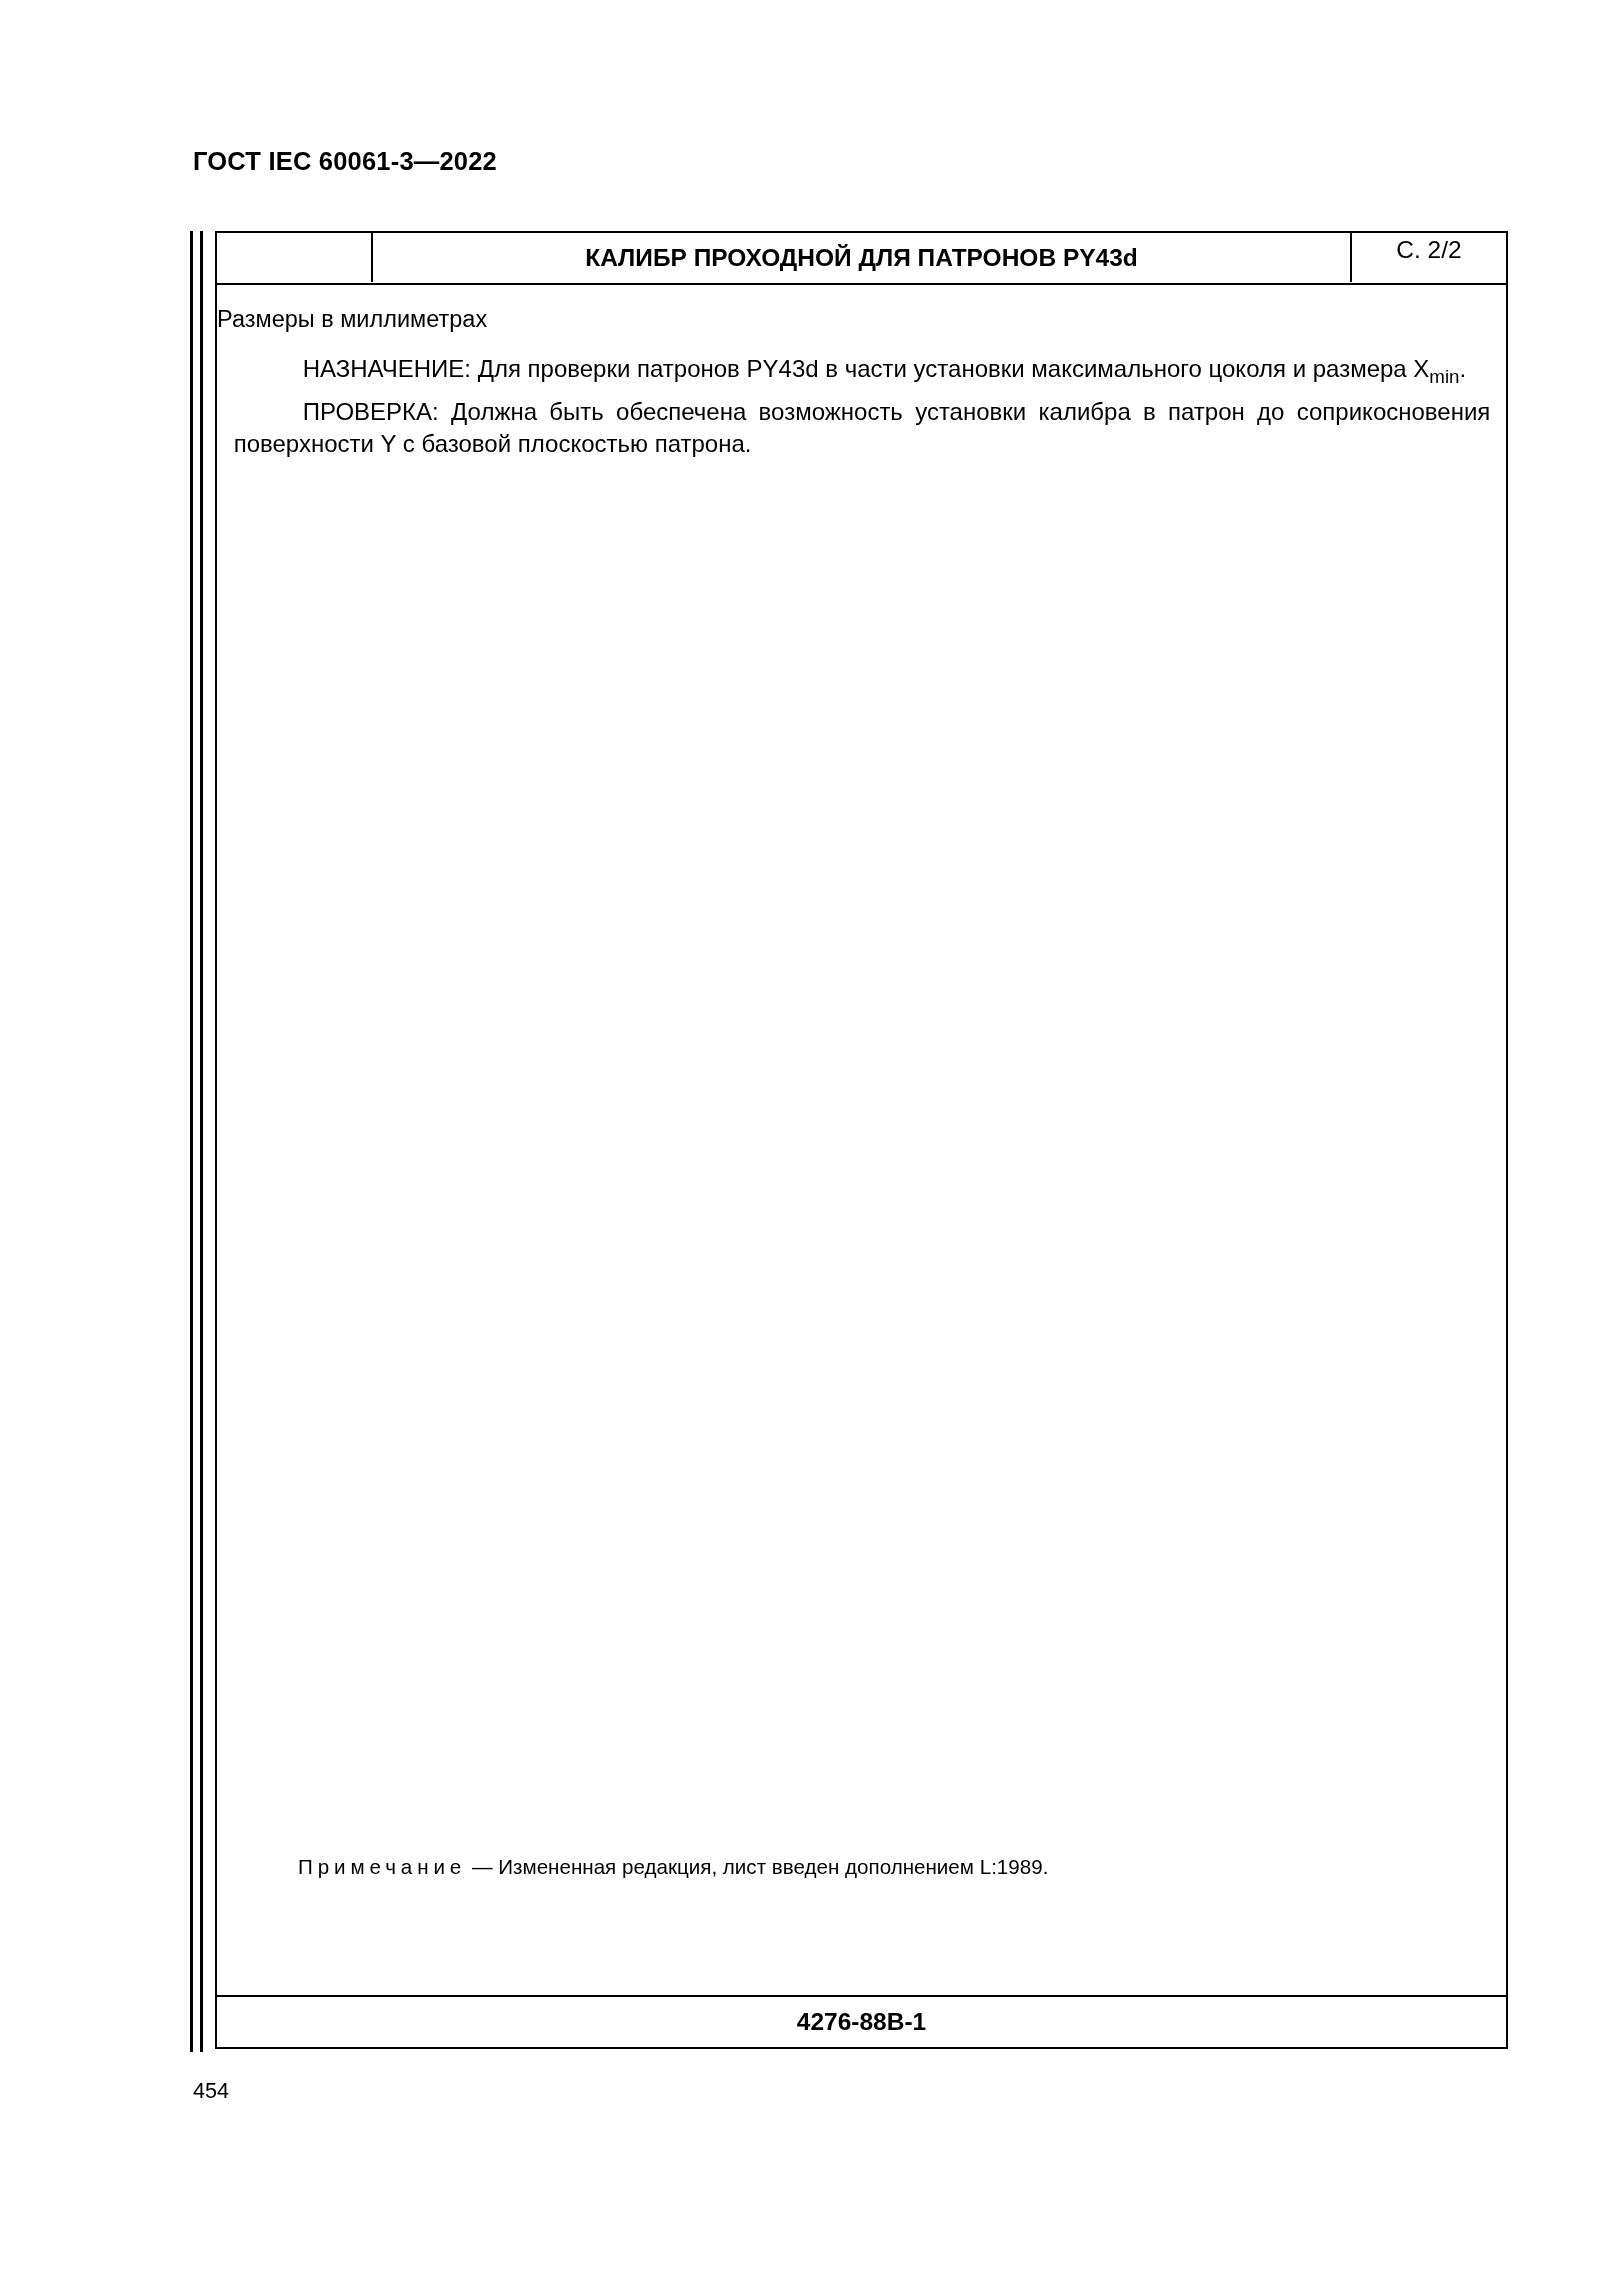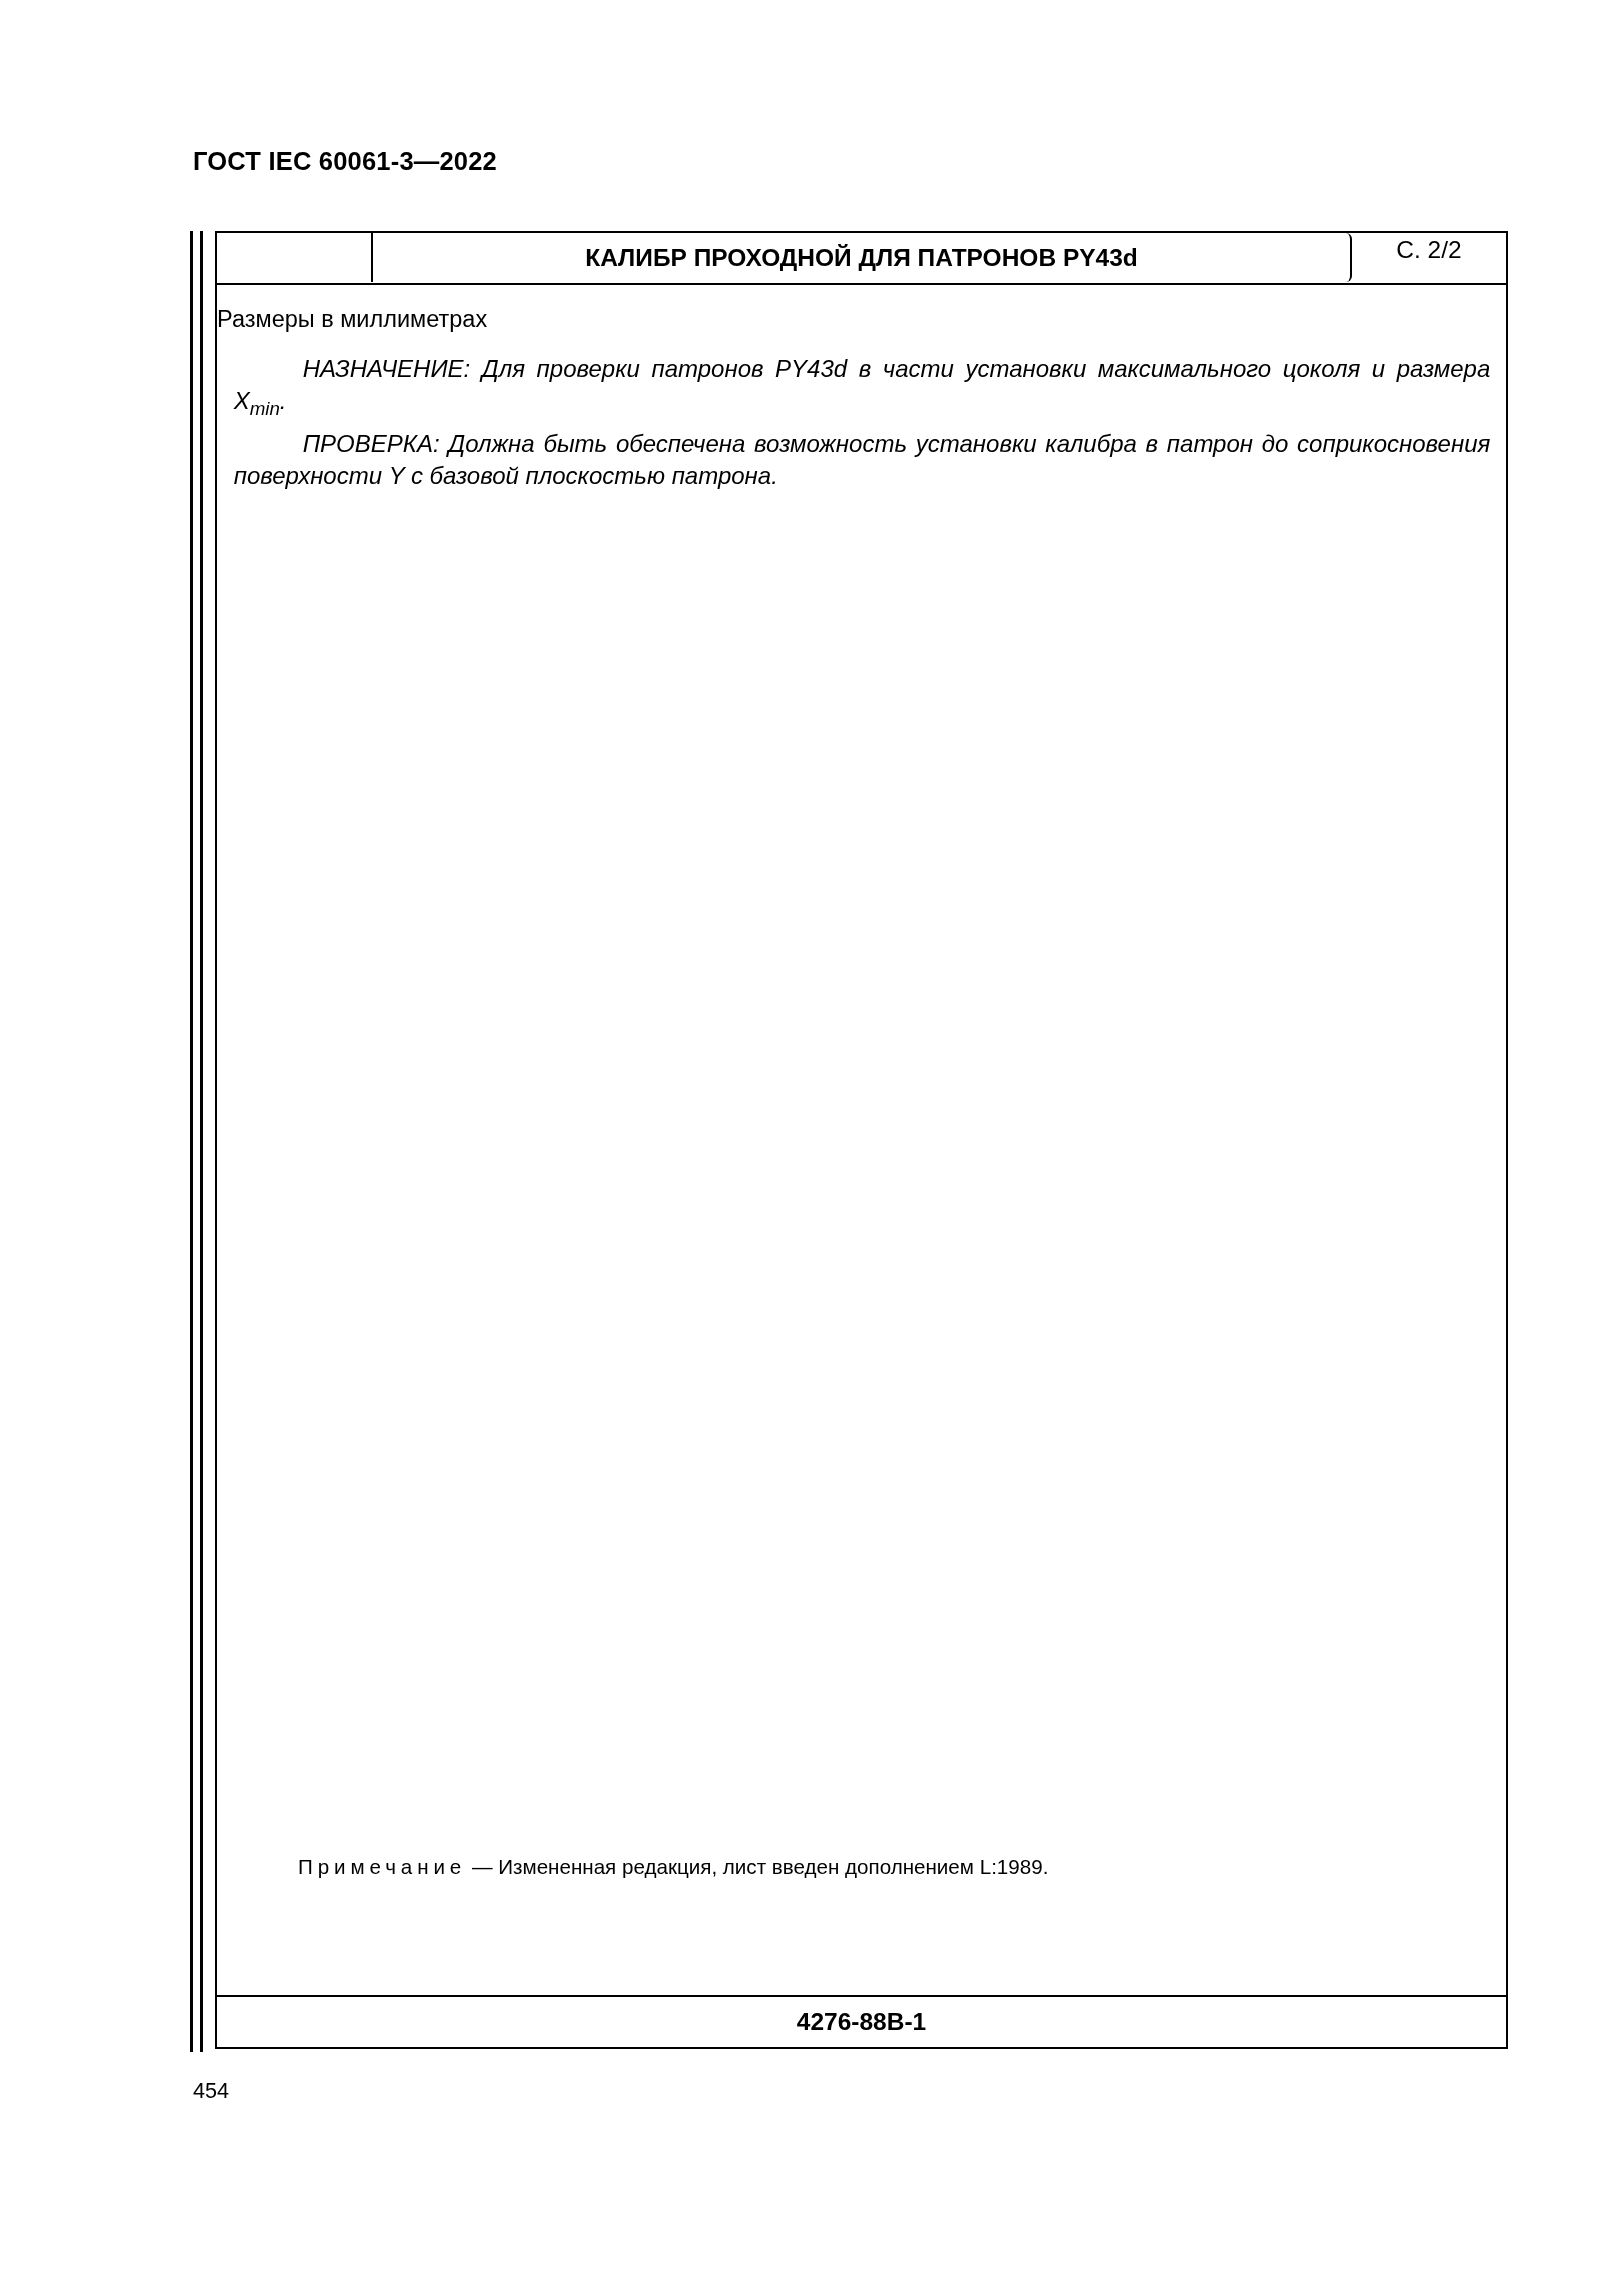--- a/index.html
+++ b/index.html
@@ -5,27 +5,27 @@
   html, body { margin: 0; padding: 0; background: #ffffff; }
   body { width: 1620px; height: 2293px; position: relative; overflow: hidden;
          font-family: "Liberation Sans", sans-serif; color: #000; }
   .doc-header { position: absolute; left: 193px; top: 147px; font-size: 25.5px; font-weight: bold; letter-spacing: 0.2px; }
   .vline { position: absolute; width: 2.9px; background: #000; top: 231px; height: 1821px; }
   .frame { position: absolute; left: 215px; top: 231px; width: 1293px; height: 1818px;
            border: 2.9px solid #000; box-sizing: border-box; }
   .title-row { position: absolute; left: 0; top: 0; right: 0; height: 52px; border-bottom: 2.9px solid #000; box-sizing: border-box; }
   .title-cell-blank { position: absolute; left: 0; top: 0; width: 156px; height: 49px; border-right: 2.9px solid #000; box-sizing: border-box; }
   .title-cell-main { position: absolute; left: 156px; top: 0; width: 979px; height: 49px; border-right: 2.9px solid #000; box-sizing: border-box;
-                     display: flex; align-items: center; justify-content: center; font-weight: bold; font-size: 24.5px; border-radius: 6px; }
+                     display: flex; align-items: center; justify-content: center; font-weight: bold; font-size: 24.5px; }
   .title-cell-page { position: absolute; left: 1135px; top: 0; right: 0; height: 33px; display: flex; align-items: center; justify-content: center; font-size: 24.5px; }
   .units { position: absolute; left: 0; right: 0; top: 73px; text-align: left; font-size: 23.5px; }
   .body { position: absolute; left: 16.7px; right: 15.7px; top: 120px; font-size: 24px; line-height: 32px; }
   .para { margin: 0; text-align: justify; text-indent: 69px; }
   .para + .para.gap { margin-top: 19.6px; }
-  .para.last { text-align-last: left; font-style: italic; }
+  .para.last { text-align-last: left; }
   sub { font-size: 0.78em; vertical-align: -5.9px; line-height: 0; }
   .note { position: absolute; left: 81px; top: 1622px; font-size: 20.6px; }
   .note-label { letter-spacing: 4.9px; }
   .footer-row { position: absolute; left: 0; right: 0; bottom: 0; height: 52px; border-top: 2.9px solid #000; box-sizing: border-box;
                 display: flex; align-items: center; justify-content: center; font-weight: bold; font-size: 24.5px; }
   .page-num { position: absolute; left: 193px; top: 2078px; font-size: 21.6px; }
 </style>
 </head>
 <body>
 

